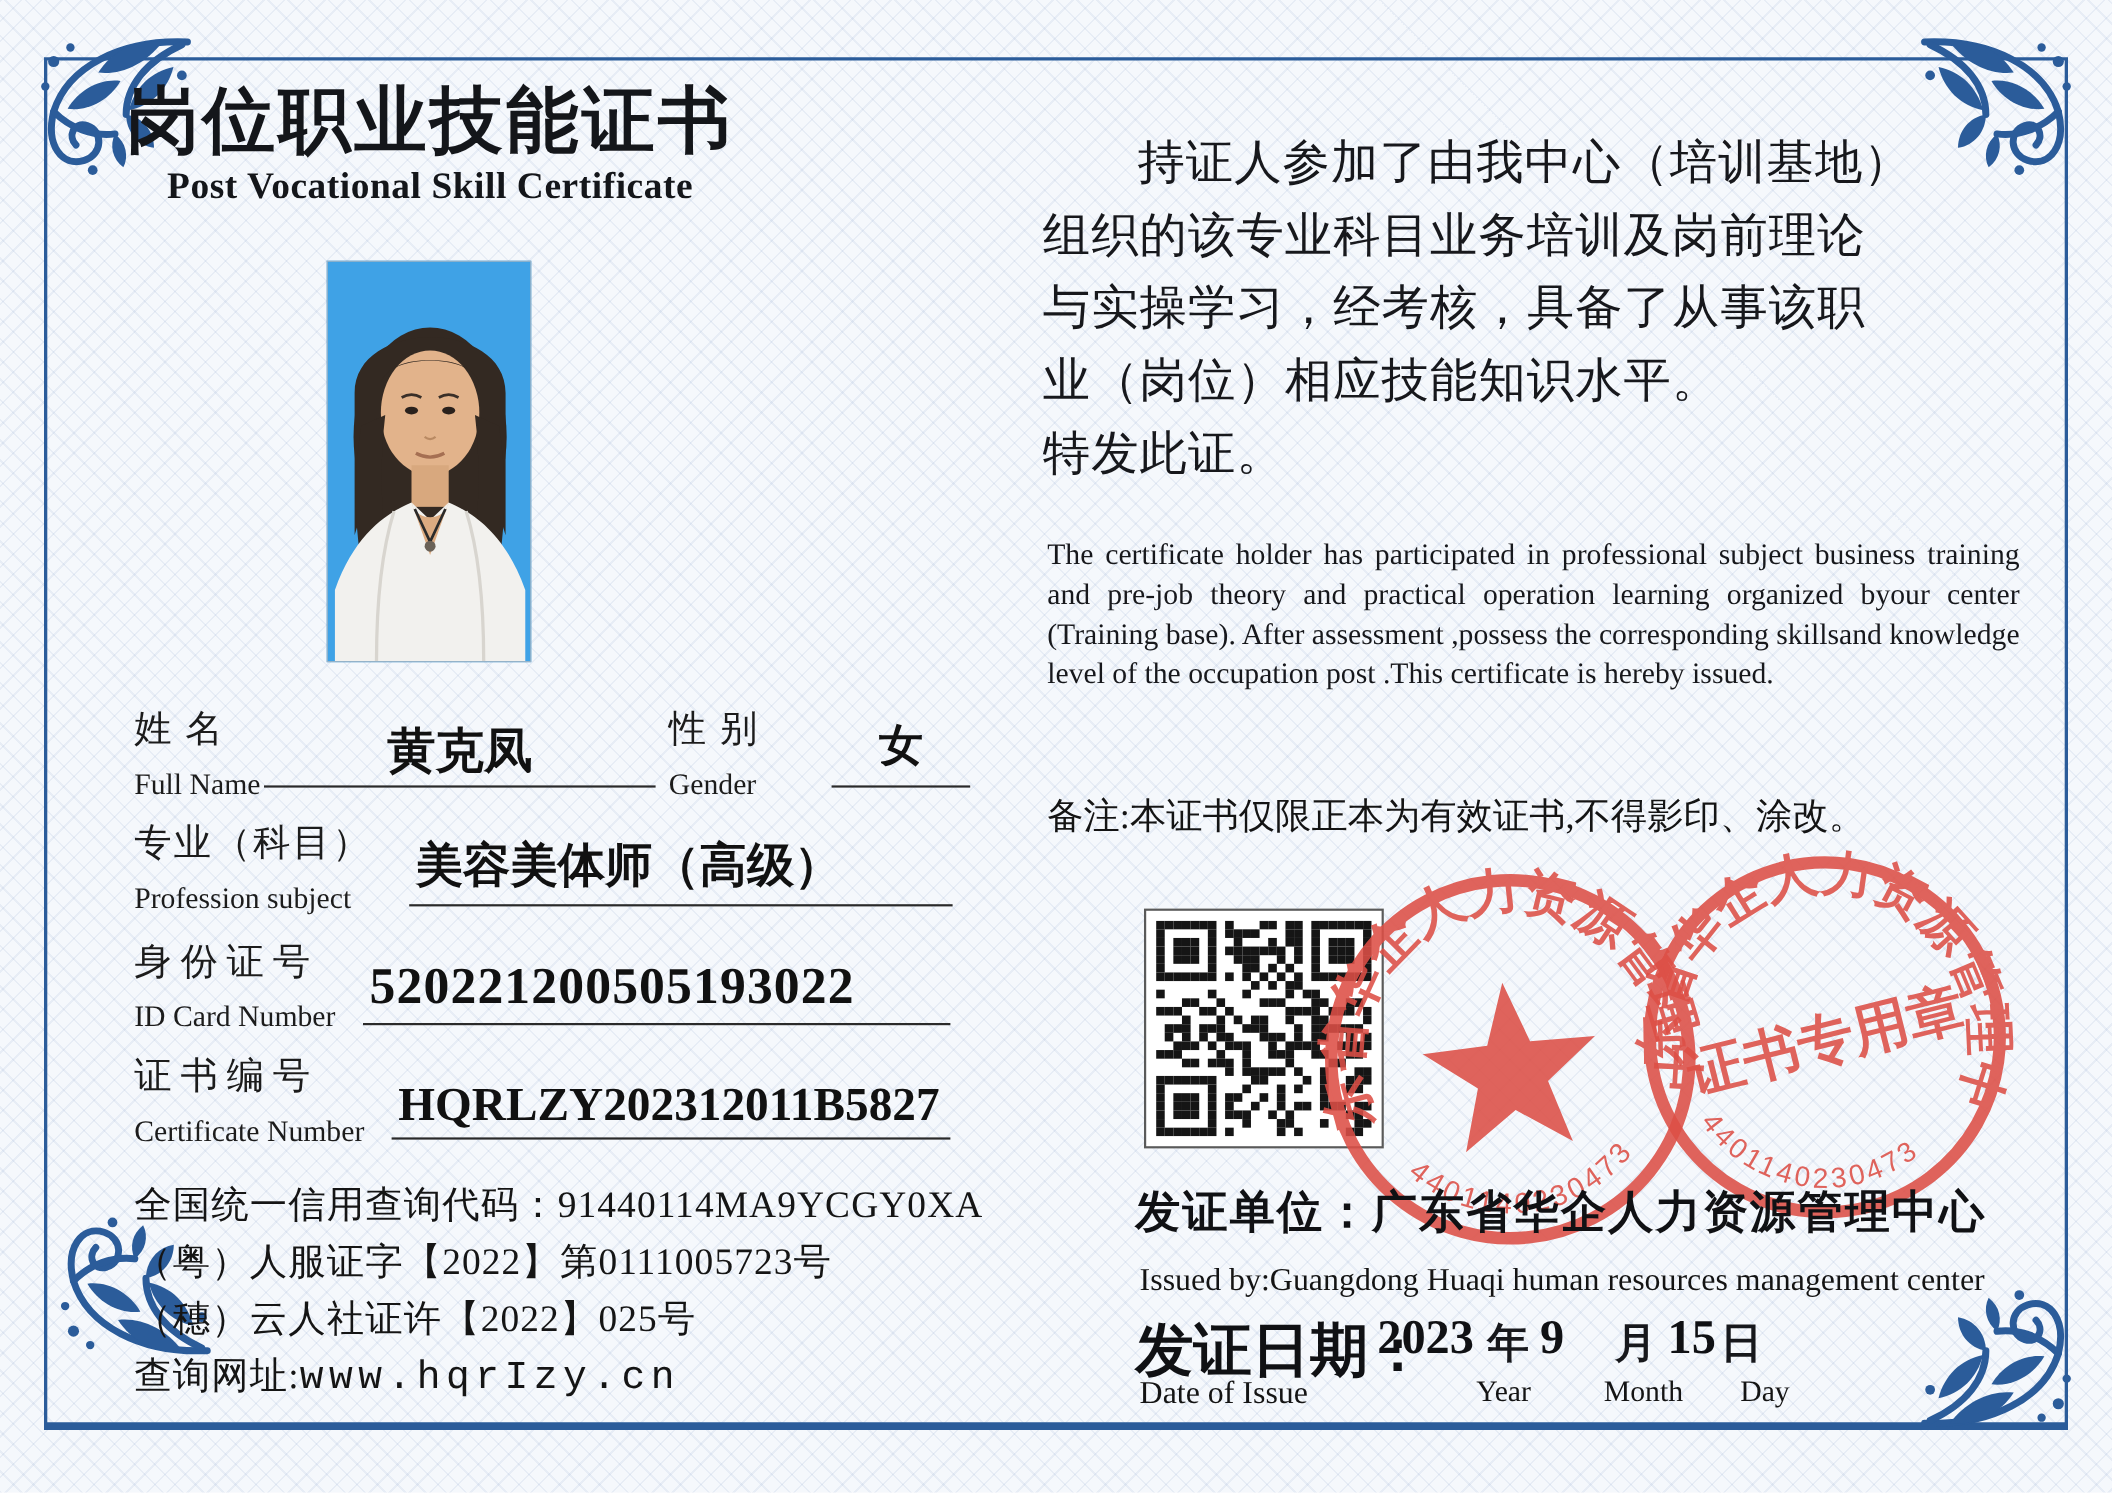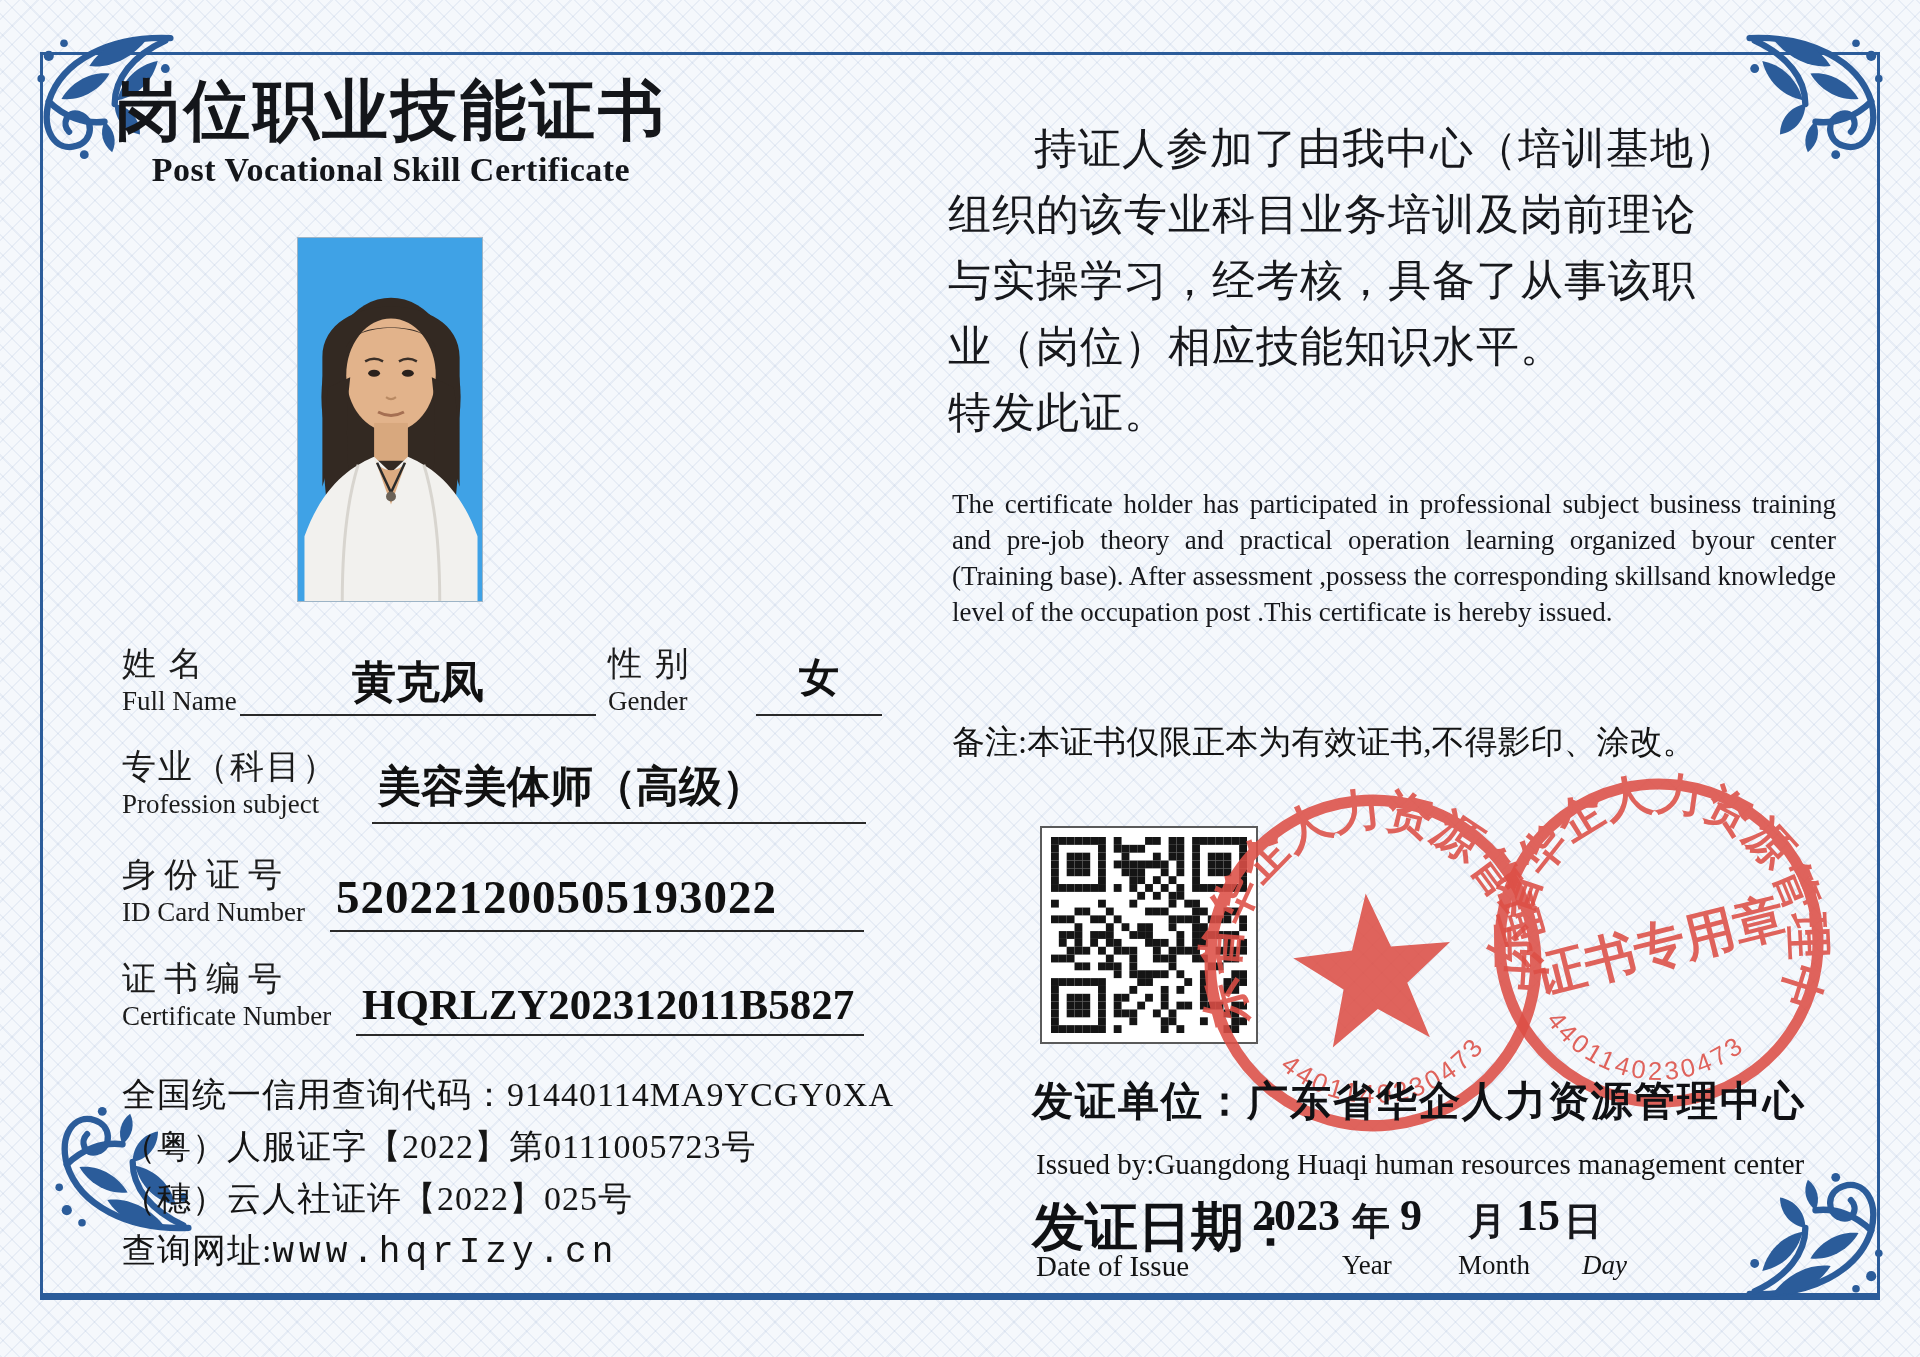--- a/index.html
+++ b/index.html
@@ -28,21 +28,21 @@
 
   
   #title-block{position:absolute;left:108px;top:76px;width:566px;text-align:center;color:#14161a;}
   #title-cn{font-size:66px;font-weight:800;letter-spacing:3px;line-height:1.05;}
   #title-en{font-size:34px;font-weight:600;margin-top:6px;letter-spacing:.5px;}
 
   
   #photo{position:absolute;left:297px;top:237px;width:186px;height:365px;background:#3fa2e6;border:1px solid #9db4c6;box-sizing:border-box;}
 
   .label-cn{font-size:34px;color:#1c1c1c;letter-spacing:2px;line-height:1.1;}
-  .label-en{font-size:27px;color:#1c1c1c;line-height:1.2;margin-top:3px;}
+  .label-en{font-size:27px;color:#1c1c1c;line-height:1.2;margin-top:15px;}
   .ls8{letter-spacing:8px;}
   .value-sans{font-weight:700;color:#111;}
   .value-serif{font-weight:700;color:#111;text-align:right;}
 
   
   .bl-line{position:absolute;left:122px;font-size:34px;color:#151515;letter-spacing:1px;white-space:nowrap;}
 
   
   #para-cn{position:absolute;left:948px;top:116px;width:900px;font-size:43px;color:#17181c;line-height:66px;letter-spacing:1px;}
   #para-cn .cnline:first-child{text-indent:2em;}
@@ -576,15 +576,15 @@
 
   <div class="date-big" style="left:1252px;top:1190px;">2023</div>
   <div class="date-unit" style="left:1352px;top:1196px;">年</div>
   <div class="date-big" style="left:1400px;top:1190px;">9</div>
   <div class="date-unit" style="left:1468px;top:1196px;">月</div>
   <div class="date-big" style="left:1516px;top:1190px;">15</div>
   <div class="date-unit" style="left:1564px;top:1196px;">日</div>
 
   <div class="date-sub" style="left:1342px;top:1250px;">Year</div>
   <div class="date-sub" style="left:1458px;top:1250px;">Month</div>
-  <div class="date-sub" style="left:1582px;top:1250px;font-style:italic;">Day</div>
+  <div class="date-sub" style="left:1582px;top:1250px;">Day</div>
 
 </div>
 
 </body></html>

